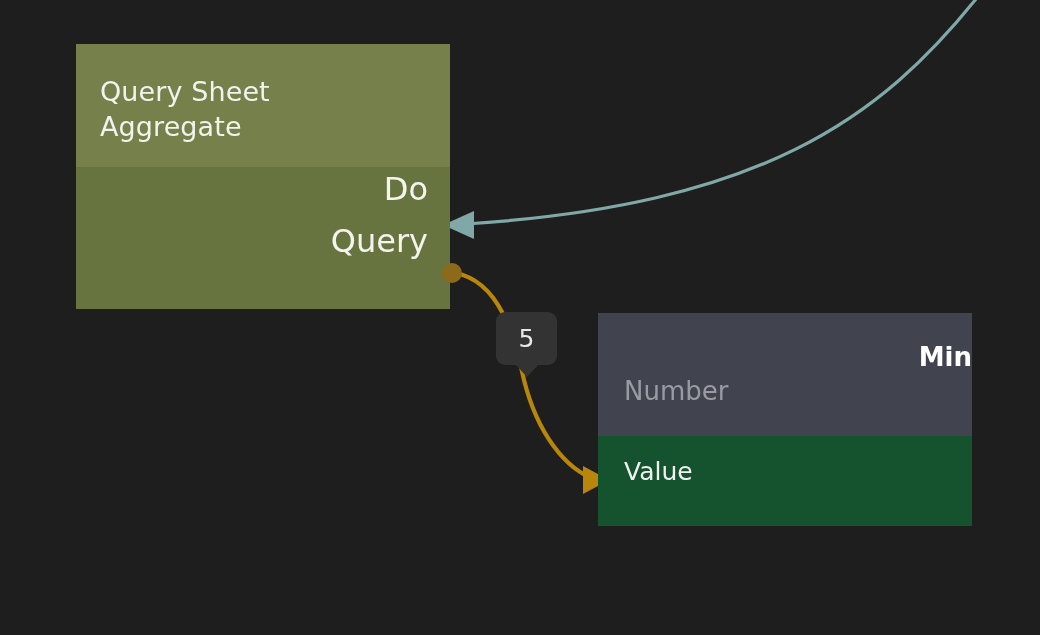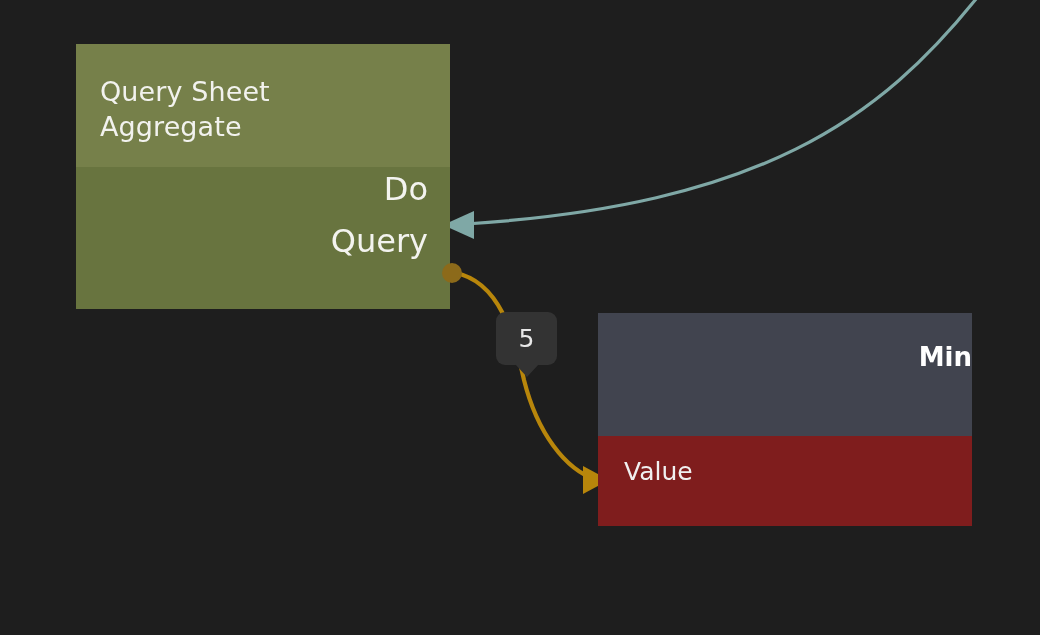--- a/index.html
+++ b/index.html
@@ -102,21 +102,21 @@
     width: 374px;
     height: 213px;
   }
   .node-gray .node-header {
     height: 123px;
     background: #41444f;
     padding: 28px 0 0 26px;
   }
   .node-gray .node-body {
     height: 90px;
-    background: #7f1d1d;
+    background: #14532d;
     padding: 22px 0 14px 26px;
   }
   .gray-title {
     color: #ffffff;
     font-size: 26px;
     line-height: 33px;
     font-weight: 700;
     text-align: right;
   }
   .gray-subtitle {
@@ -191,20 +191,21 @@
         <span>Query</span>
       </div>
     </div>
   </div>
 
   <div class="port-dot port-dot-result"></div>
 
   <div class="node node-gray">
     <div class="node-header">
       <div class="gray-title">Min</div>
+      <div class="gray-subtitle">Number</div>
     </div>
     <div class="node-body">
       <div class="gray-port-label">
         <span>Value</span>
       </div>
     </div>
   </div>
 
   <div class="badge">
     <span class="badge-text">5</span>

